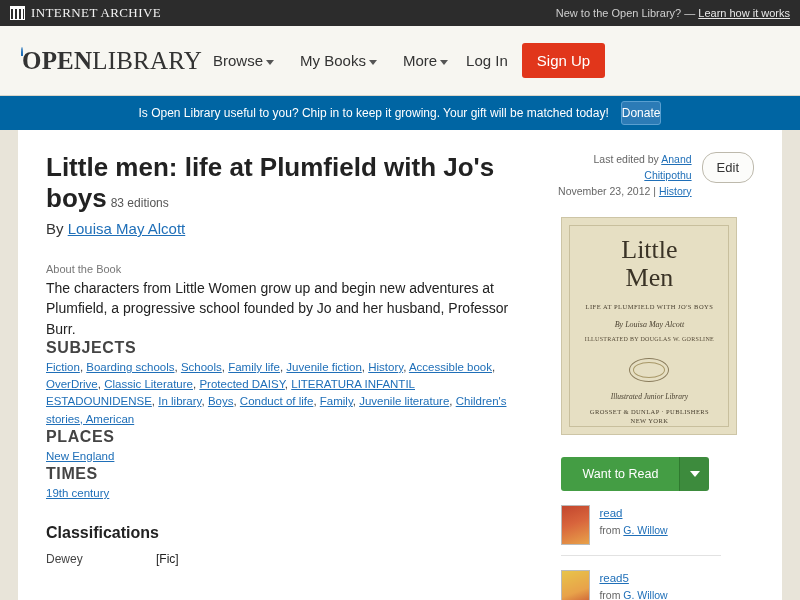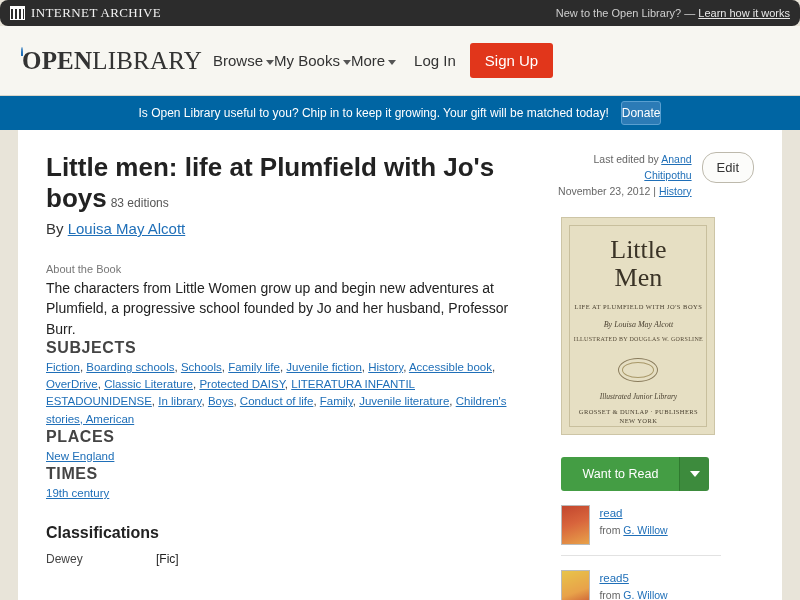--- a/index.html
+++ b/index.html
@@ -13,21 +13,20 @@
 
   
   .ia-bar {
     height: 26px;
     background: #2c2c2c;
     color: #ddd;
     display: flex;
     align-items: center;
     padding: 0 10px;
     font-size: 11px;
-    border-radius: 8px;
   }
   .ia-logo-box {
     display: flex; align-items: center; gap: 6px;
   }
   .ia-logo-mark {
     width: 15px; height: 14px;
     background: #fff;
     position: relative;
     display: inline-block;
   }
@@ -96,20 +95,21 @@
     font-size: 25px;
     color: #333;
     letter-spacing: .2px;
   }
   .ol-logo-text .open { font-weight: bold; }
   .ol-logo-text .library { }
 
   .ol-nav {
     display: flex;
     align-items: center;
+    gap: 26px;
     margin-left: 45px;
     font-size: 15px;
     color: #333;
   }
   .ol-nav .nav-item { cursor: default; white-space: nowrap; }
   .caret {
     display: inline-block;
     margin-left: 3px;
     border-left: 4px solid transparent;
     border-right: 4px solid transparent;
@@ -307,21 +307,21 @@
     border-radius: 14px;
     padding: 7px 14px;
     font-size: 13px;
     color: #333;
     cursor: pointer;
     font-family: "Liberation Sans", sans-serif;
   }
 
   .cover {
     margin-top: 18px;
-    width: 154px;
+    width: 176px;
     height: 218px;
     background: #e6dfc3;
     border: 1px solid #cdc5a6;
     margin-left: 4px;
     position: relative;
     text-align: center;
     overflow: hidden;
   }
   .cover-inner {
     position: absolute;

